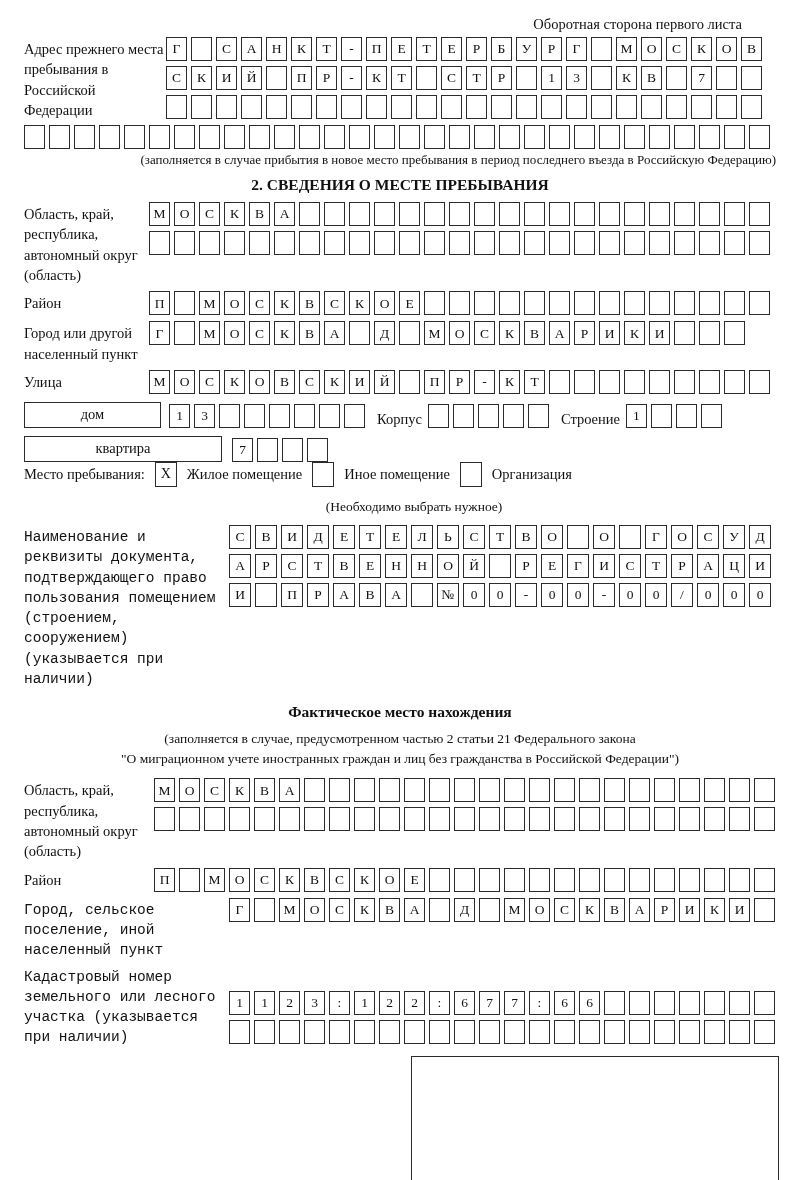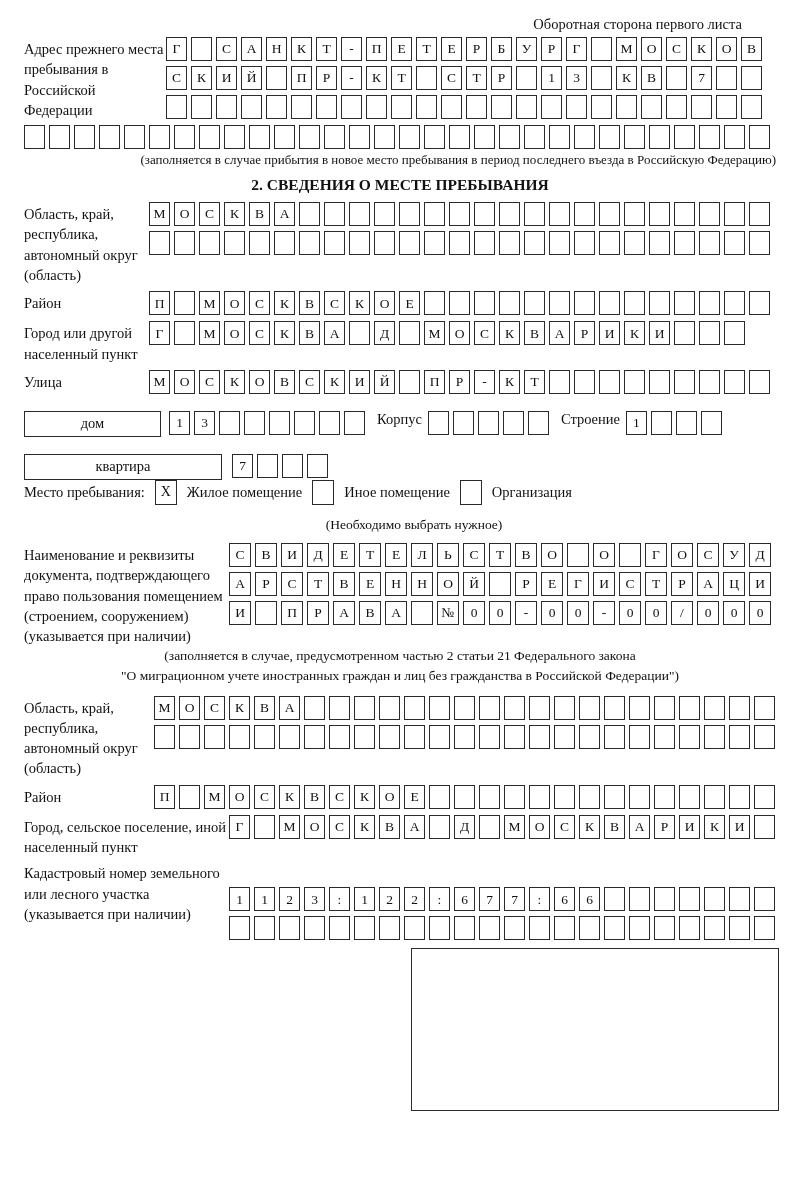--- a/index.html
+++ b/index.html
@@ -19,32 +19,32 @@
 
   .cells { display:flex; gap:4px; }
   .cell {
     flex:0 0 auto; width:21px; height:24px;
     border:1.5px solid #2b2b2b; background:#fff;
     display:flex; align-items:center; justify-content:center;
     font-size:13.5px; line-height:1;
   }
   .doc-cells .cell { width:22px; }
 
-  .w142 { width:142px; } .w125 { width:125px; } .w205 { width:205px; }
+  .w142 { width:142px; } .w125 { width:125px; } .w205 { width:205px;font-family:Liberation Mono, monospace; }
   .w130 { width:130px; }
 
   .fullrow { margin-top:5px; }
   .caption { font-size:13px; text-align:right; margin-top:3px; }
   .caption-left { font-size:13.5px; text-align:left; margin-top:4px; }
 
   .sec-title { text-align:center; font-weight:bold; font-size:15.5px; margin:8px 0 8px 0; }
 
   .mt6 { margin-top:6px; } .mt4 { margin-top:4px; } .mt10 { margin-top:10px; }
 
-  .inline-row { display:flex; align-items:flex-start; margin-top:17px; }
+  .inline-row { display:flex; align-items:flex-end; margin-top:8px; }
   .wide-field {
     border:1.5px solid #2b2b2b; height:26px;
     display:flex; align-items:center; justify-content:center;
     font-size:14.5px; flex:0 0 auto;
   }
   .dom-field { width:137px; margin-right:8px; }
   .kv-field  { width:198px; margin-right:10px; }
   .inline-label { font-size:14.5px; margin:0 6px 0 12px; }
 
   .place-row { display:flex; align-items:center; font-size:14.5px; }
@@ -464,20 +464,21 @@
           <span class="cell">0</span>
           <span class="cell">0</span>
           <span class="cell">/</span>
           <span class="cell">0</span>
           <span class="cell">0</span>
           <span class="cell">0</span>
         </div>
     </div>
   </div>
 
+  <div class="sec-title" style="margin-top:14px;">Фактическое место нахождения</div>
   <div class="fact-captions">(заполняется в случае, предусмотренном частью 2 статьи 21 Федерального закона</div>
   <div class="fact-captions">"О миграционном учете иностранных граждан и лиц без гражданства в Российской Федерации")</div>
 
   <div class="fieldblock mt10">
     <div class="flabel w130">Область, край, республика, автономный округ (область)</div>
     <div class="rows">
       <div class="cells">
           <span class="cell">М</span>
           <span class="cell">О</span>
           <span class="cell">С</span>

